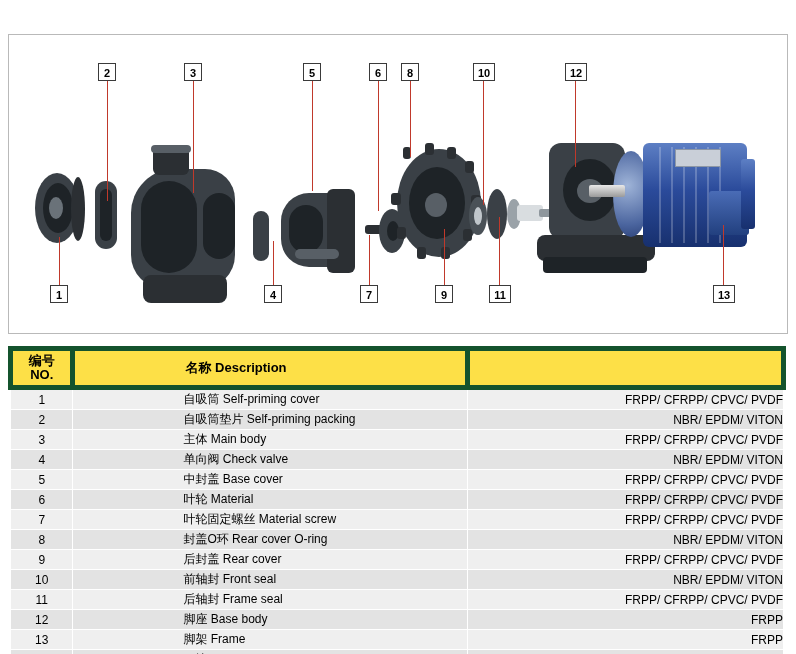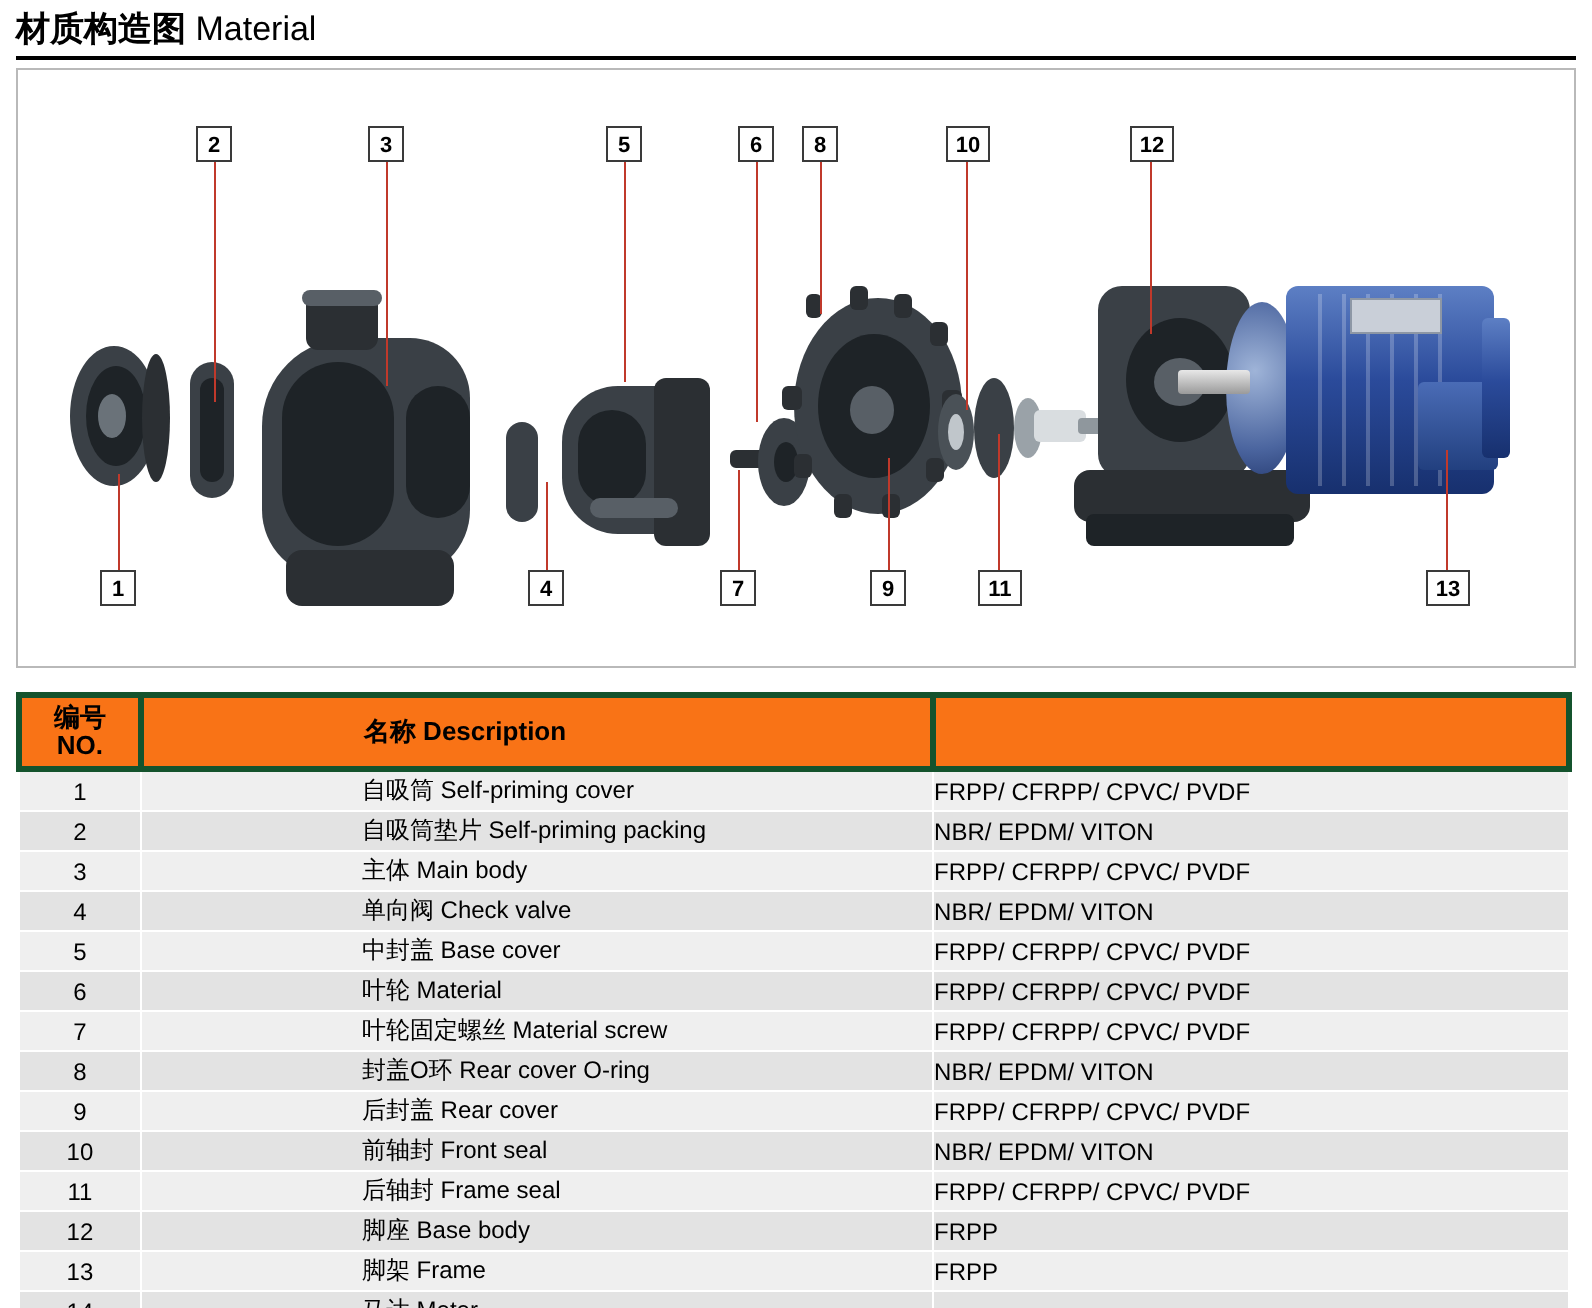--- a/index.html
+++ b/index.html
@@ -138,43 +138,39 @@
     width: 778px;
     font-size: 12px;
   }
   table.parts th, table.parts td {
     border: 1px solid #ffffff;
     padding: 0;
     height: 19px;
     vertical-align: middle;
   }
   table.parts thead th {
-    background: #f97316;
+    background: #fde047;
     height: 34px;
     font-weight: bold;
     font-size: 13px;
-    border: 3px solid #14532d;
+    border: 5px solid #14532d;
   }
   .col-no  { width: 66px; text-align: center; }
   .col-desc{ width: 332px; text-align: left; padding-left: 110px !important; }
-  .col-mat { width: 378px; text-align: left; }
+  .col-mat { width: 378px; text-align: right; }
   tbody tr:nth-child(odd) td  { background: #efefef; }
   tbody tr:nth-child(even) td { background: #e3e3e3; }
   td.col-desc { padding-left: 110px; }
   .th-no-inner { line-height: 14px; }
 </style>
 </head>
 <body>
 
 <div class="page">
 
-  <div class="header">
-    <div class="header-title"><span>材质构造图 </span><span class="en">Material</span></div>
-    <div class="header-rule"></div>
-  </div>
 
   <div class="diagram-panel">
 
     <div class="part" style="left:26px; top:138px; width:52px; height:72px;">
       <div class="ellipse blk2" style="position:absolute;left:0;top:0;width:44px;height:70px;"></div>
       <div class="ellipse blk3" style="position:absolute;left:8px;top:10px;width:30px;height:50px;"></div>
       <div class="ellipse" style="position:absolute;left:14px;top:24px;width:14px;height:22px;background:#6a7279;"></div>
       <div class="ellipse blk" style="position:absolute;left:36px;top:4px;width:14px;height:64px;"></div>
     </div>
 

